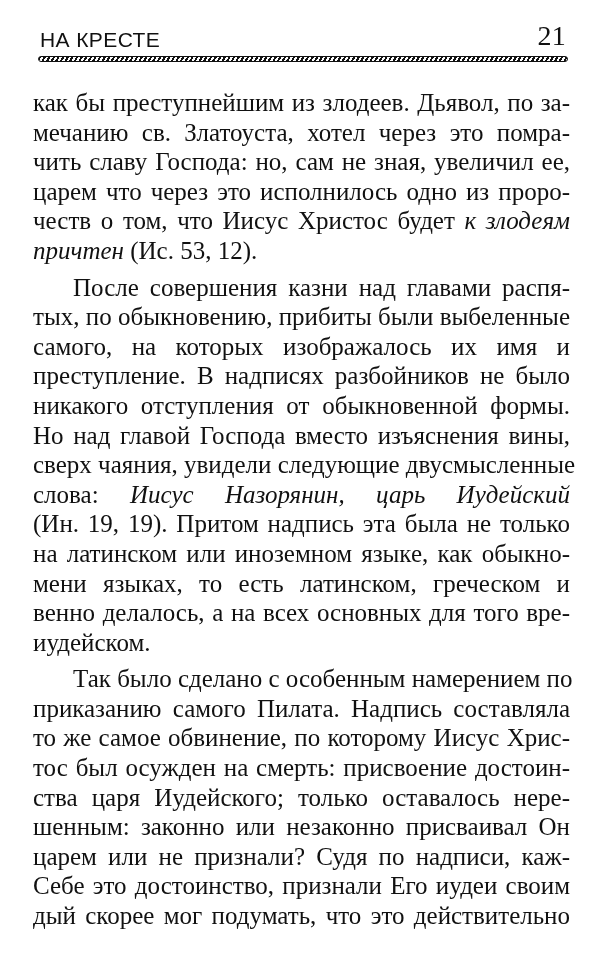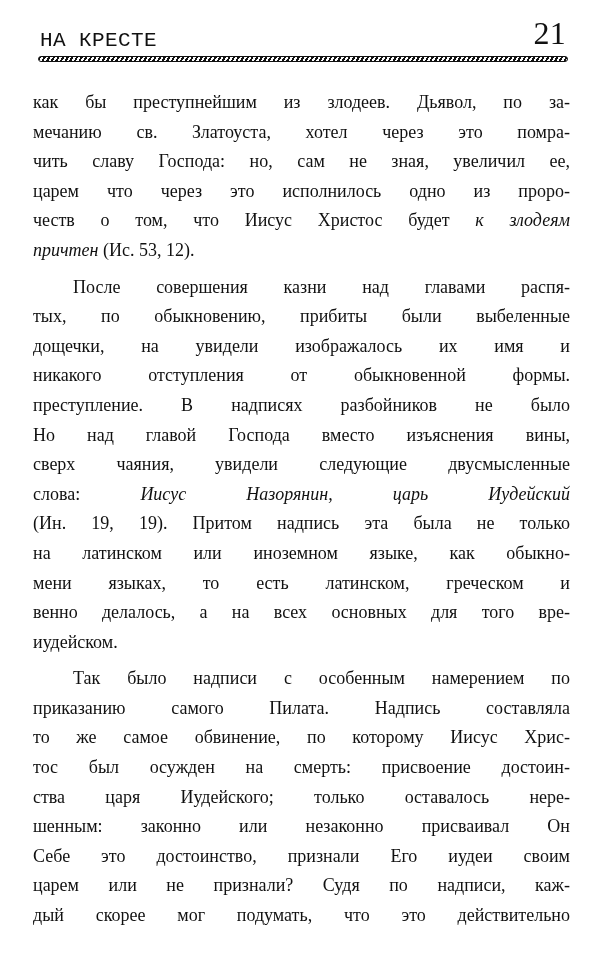--- a/index.html
+++ b/index.html
@@ -21,26 +21,26 @@
       right: 34px;
       top: 22px;
       height: 30px;
       display: flex;
       justify-content: space-between;
       align-items: flex-end;
       font-size: 24px;
       letter-spacing: 0.2px;
     }
     .running-title {
-      font-family: Liberation Mono, monospace;
+      font-family: Liberation Sans, sans-serif;
       font-size: 21px;
       letter-spacing: 0.4px;
     }
     .page-number {
-      font-size: 32px;
+      font-size: 28px;
     }
     .rope-rule {
       position: absolute;
       left: 38px;
       right: 32px;
       top: 56px;
       height: 6px;
       border-radius: 3px;
       border: 1px solid #111;
       background:
@@ -49,21 +49,21 @@
           #111 0px, #111 2px,
           #ffffff 2px, #ffffff 4px
         );
       box-sizing: border-box;
     }
     .text-block {
       position: absolute;
       left: 33px;
       width: 537px;
       top: 88px;
-      font-size: 18px;
+      font-size: 25px;
       line-height: 29.6px;
       text-align: justify;
     }
     .text-block p {
       margin: 0 0 7px 0;
     }
     .line {
       display: block;
       text-align: justify;
       text-align-last: justify;
@@ -96,37 +96,37 @@
     <span class="line">мечанию св. Златоуста, хотел через это помра-</span>
     <span class="line">чить славу Господа: но, сам не зная, увеличил ее,</span>
     <span class="line">царем что через это исполнилось одно из проро-</span>
     <span class="line"><span>честв о том, что Иисус Христос будет </span><em>к злодеям</em></span>
     <span class="line last"><em>причтен</em><span> (Ис. 53, 12).</span></span>
   </p>
 
   <p>
     <span class="line indent">После совершения казни над главами распя-</span>
     <span class="line">тых, по обыкновению, прибиты были выбеленные</span>
-    <span class="line">дощечки, на увидели изображалось их имя и</span>
+    <span class="line">самого, на которых изображалось их имя и</span>
+    <span class="line">преступление. В надписях разбойников не было</span>
     <span class="line">никакого отступления от обыкновенной формы.</span>
-    <span class="line">преступление. В надписях разбойников не было</span>
     <span class="line">Но над главой Господа вместо изъяснения вины,</span>
     <span class="line">сверх чаяния, увидели следующие двусмысленные</span>
     <span class="line"><span>слова: </span><em>Иисус Назорянин, царь Иудейский</em></span>
     <span class="line">(Ин. 19, 19). Притом надпись эта была не только</span>
     <span class="line">на латинском или иноземном языке, как обыкно-</span>
     <span class="line">мени языках, то есть латинском, греческом и</span>
     <span class="line">венно делалось, а на всех основных для того вре-</span>
     <span class="line last">иудейском.</span>
   </p>
 
   <p>
-    <span class="line indent">Так было надписи с особенным намерением по</span>
+    <span class="line indent">Так было сделано с особенным намерением по</span>
     <span class="line">приказанию самого Пилата. Надпись составляла</span>
     <span class="line">то же самое обвинение, по которому Иисус Хрис-</span>
     <span class="line">тос был осужден на смерть: присвоение достоин-</span>
     <span class="line">ства царя Иудейского; только оставалось нере-</span>
     <span class="line">шенным: законно или незаконно присваивал Он</span>
+    <span class="line">царем или не признали? Судя по надписи, каж-</span>
     <span class="line">Себе это достоинство, признали Его иудеи своим</span>
-    <span class="line">царем или не признали? Судя по надписи, каж-</span>
     <span class="line">дый скорее мог подумать, что это действительно</span>
   </p>
 </main>
 
 </body></html>

